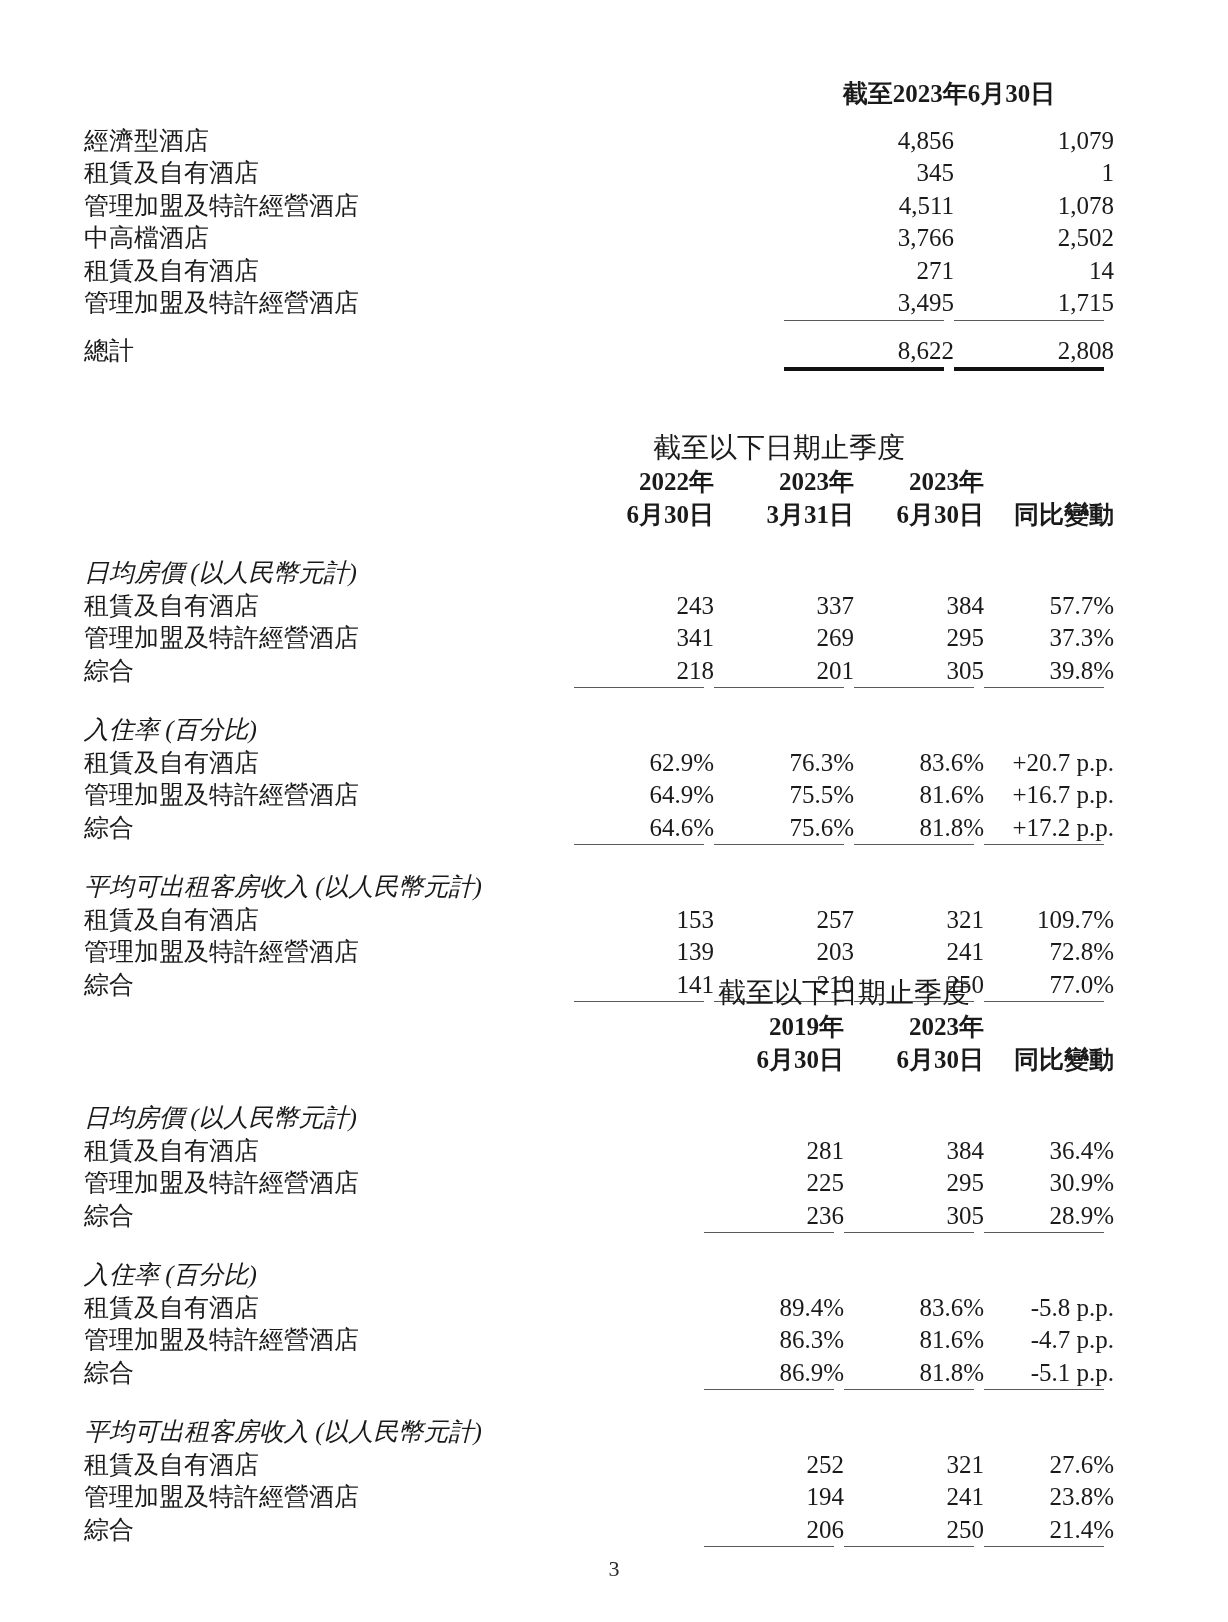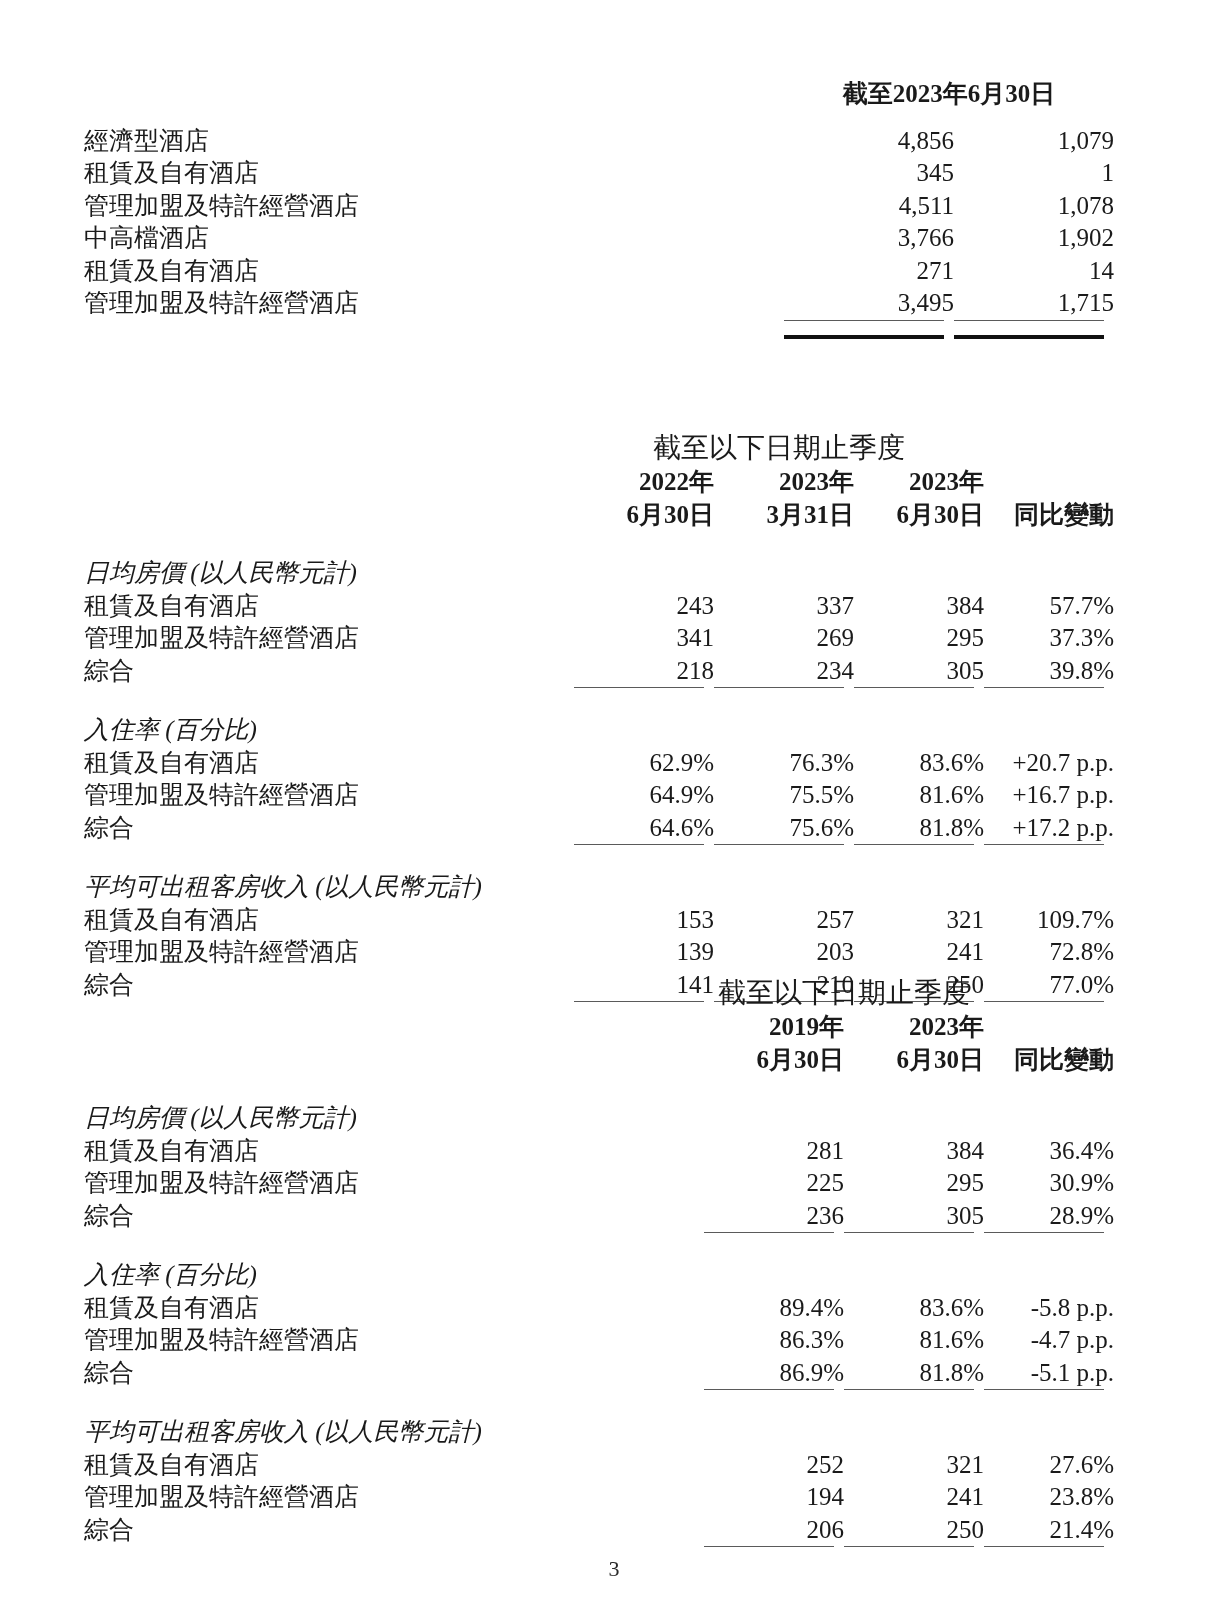--- a/index.html
+++ b/index.html
@@ -172,21 +172,21 @@
           <td class="num">1</td>
         </tr>
         <tr>
           <td class="lbl indent1">管理加盟及特許經營酒店</td>
           <td class="num">4,511</td>
           <td class="num">1,078</td>
         </tr>
         <tr>
           <td class="lbl b">中高檔酒店</td>
           <td class="num b">3,766</td>
-          <td class="num b">1,902</td>
+          <td class="num b">2,502</td>
         </tr>
         <tr>
           <td class="lbl indent1">租賃及自有酒店</td>
           <td class="num">271</td>
           <td class="num">14</td>
         </tr>
         <tr>
           <td class="lbl indent1">管理加盟及特許經營酒店</td>
           <td class="num">3,495</td>
           <td class="num">1,715</td>
@@ -198,20 +198,25 @@
               <div class="thin-line"></div>
             </td>
           <td class="rule-thin">
               <div class="thin-line"></div>
             </td>
         </tr>
         <tr class="spacer-row">
             <td colspan="3"></td>
           </tr>
 
+        <tr>
+          <td class="lbl b">總計</td>
+          <td class="num b">8,622</td>
+          <td class="num b">2,808</td>
+        </tr>
         <tr>
           <td></td>
           <td class="rule-thin">
               <div class="thick-line"></div>
             </td>
           <td class="rule-thin">
               <div class="thick-line"></div>
             </td>
         </tr>
       </tbody>
@@ -265,21 +270,21 @@
         <tr>
           <td class="lbl indent1">管理加盟及特許經營酒店</td>
           <td class="num">341</td>
           <td class="num">269</td>
           <td class="num">295</td>
           <td class="num">37.3%</td>
         </tr>
         <tr>
           <td class="lbl indent1">綜合</td>
           <td class="num">218</td>
-          <td class="num">234</td>
+          <td class="num">201</td>
           <td class="num">305</td>
           <td class="num">39.8%</td>
         </tr>
         <tr>
           <td></td>
           <td class="rule-thin">
               <div class="thin-line"></div>
             </td>
           <td class="rule-thin">
               <div class="thin-line"></div>

